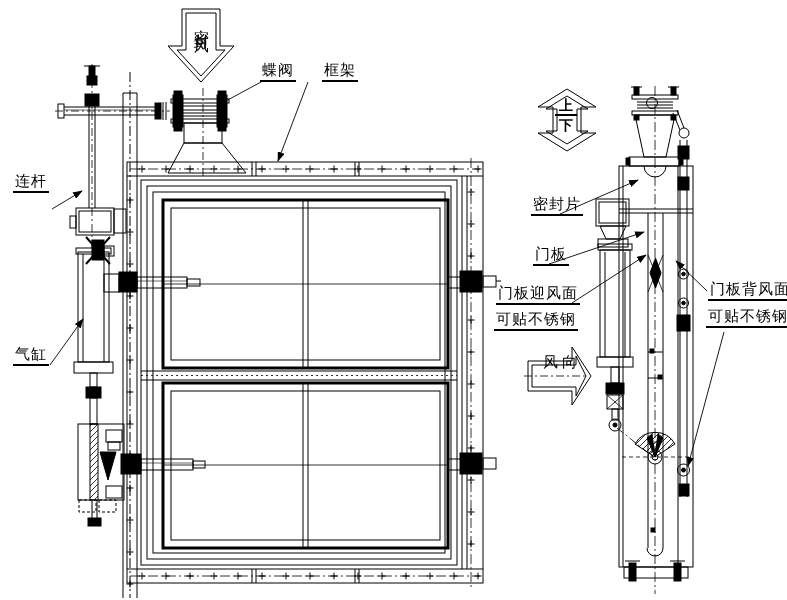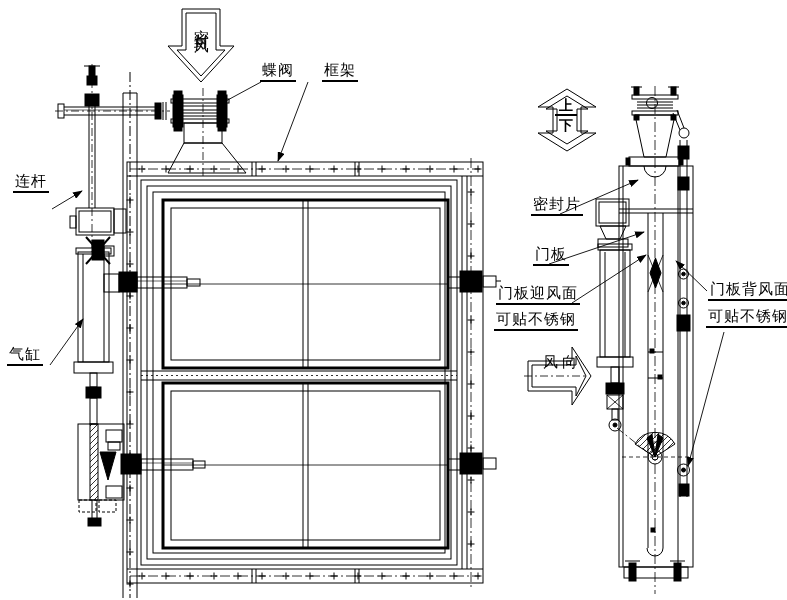--- a/index.html
+++ b/index.html
@@ -432,21 +432,21 @@
     <line x1="707" y1="291" x2="676" y2="261" marker-end="url(#arw)"></line>
     <line x1="724" y1="332" x2="688" y2="466" marker-end="url(#arw)"></line>
   </g>
   </g>
 </svg>
 
 <div class="lbl vert" style="left:193px;top:17px;">密封风</div>
 <div class="lbl" style="left:260px;top:61px;"><span class="ul">蝶阀</span></div>
 <div class="lbl" style="left:322px;top:61px;"><span class="ul">框架</span></div>
 <div class="lbl" style="left:13px;top:172px;"><span class="ul">连杆</span></div>
-<div class="lbl" style="left:7px;top:345px;"><span class="ul">气缸</span></div>
+<div class="lbl" style="left:13px;top:345px;"><span class="ul">气缸</span></div>
 <div class="lbl" style="left:531px;top:195px;"><span class="ul">密封片</span></div>
 <div class="lbl" style="left:533px;top:245px;"><span class="ul">门板</span></div>
 <div class="lbl" style="left:496px;top:284px;"><span class="ul">门板迎风面</span></div>
 <div class="lbl" style="left:494px;top:310px;"><span class="ul">可贴不锈钢</span></div>
 <div class="lbl" style="left:708px;top:280px;"><span class="ul">门板背风面</span></div>
 <div class="lbl" style="left:706px;top:307px;"><span class="ul">可贴不锈钢</span></div>
 <div class="updown" style="position:absolute;left:551px;top:98px;">
   <span class="top">上</span>
   <span class="bot">下</span>
 </div>

